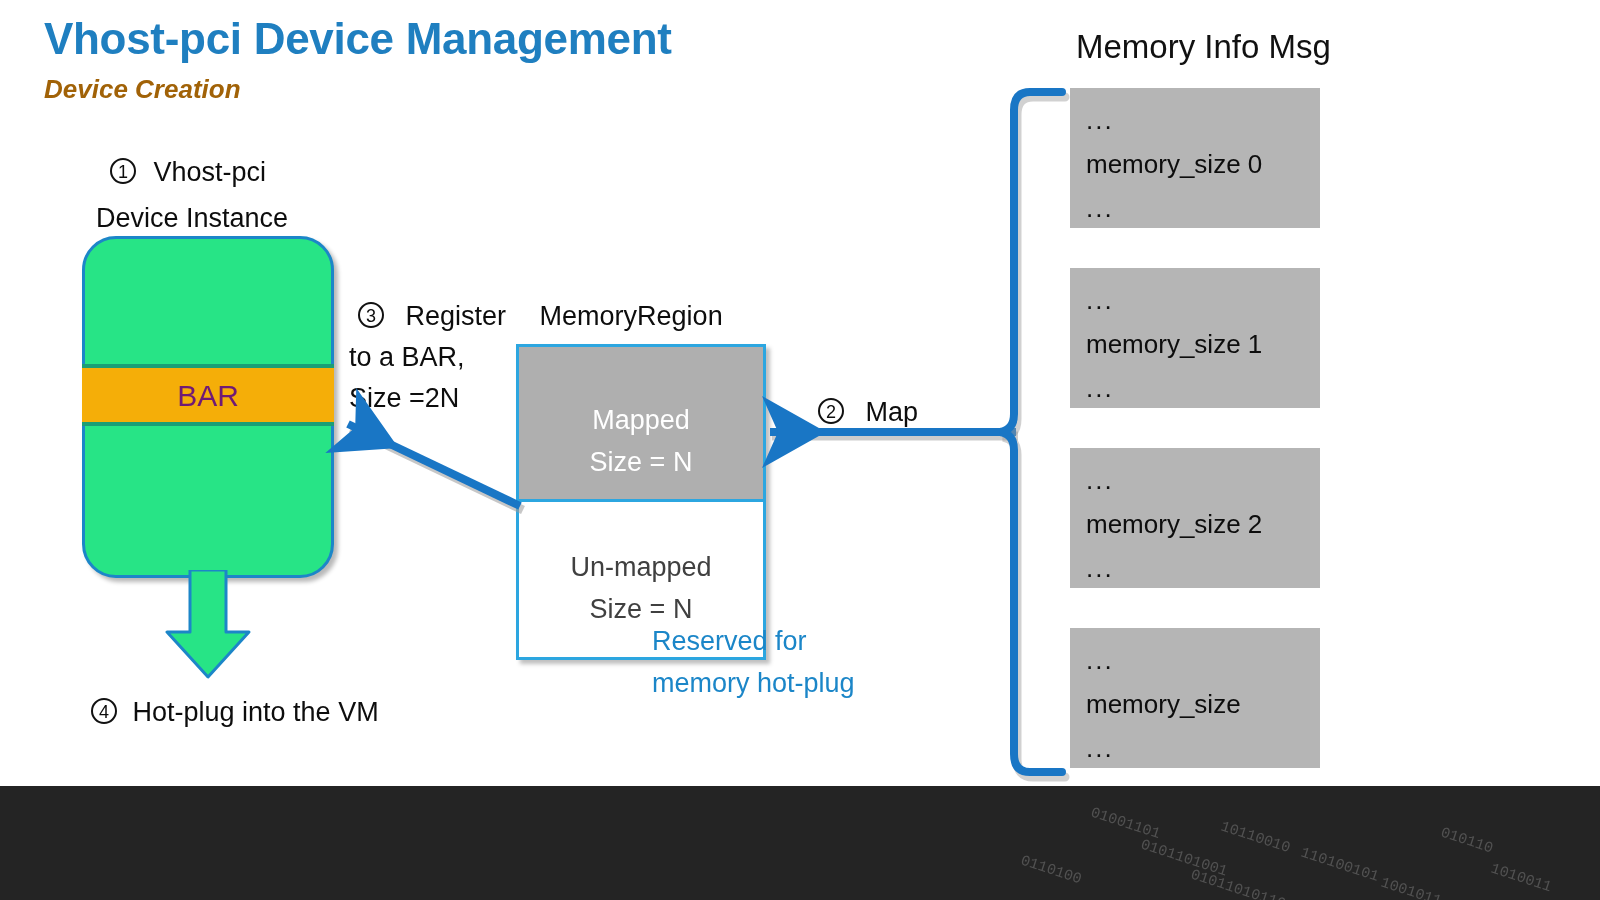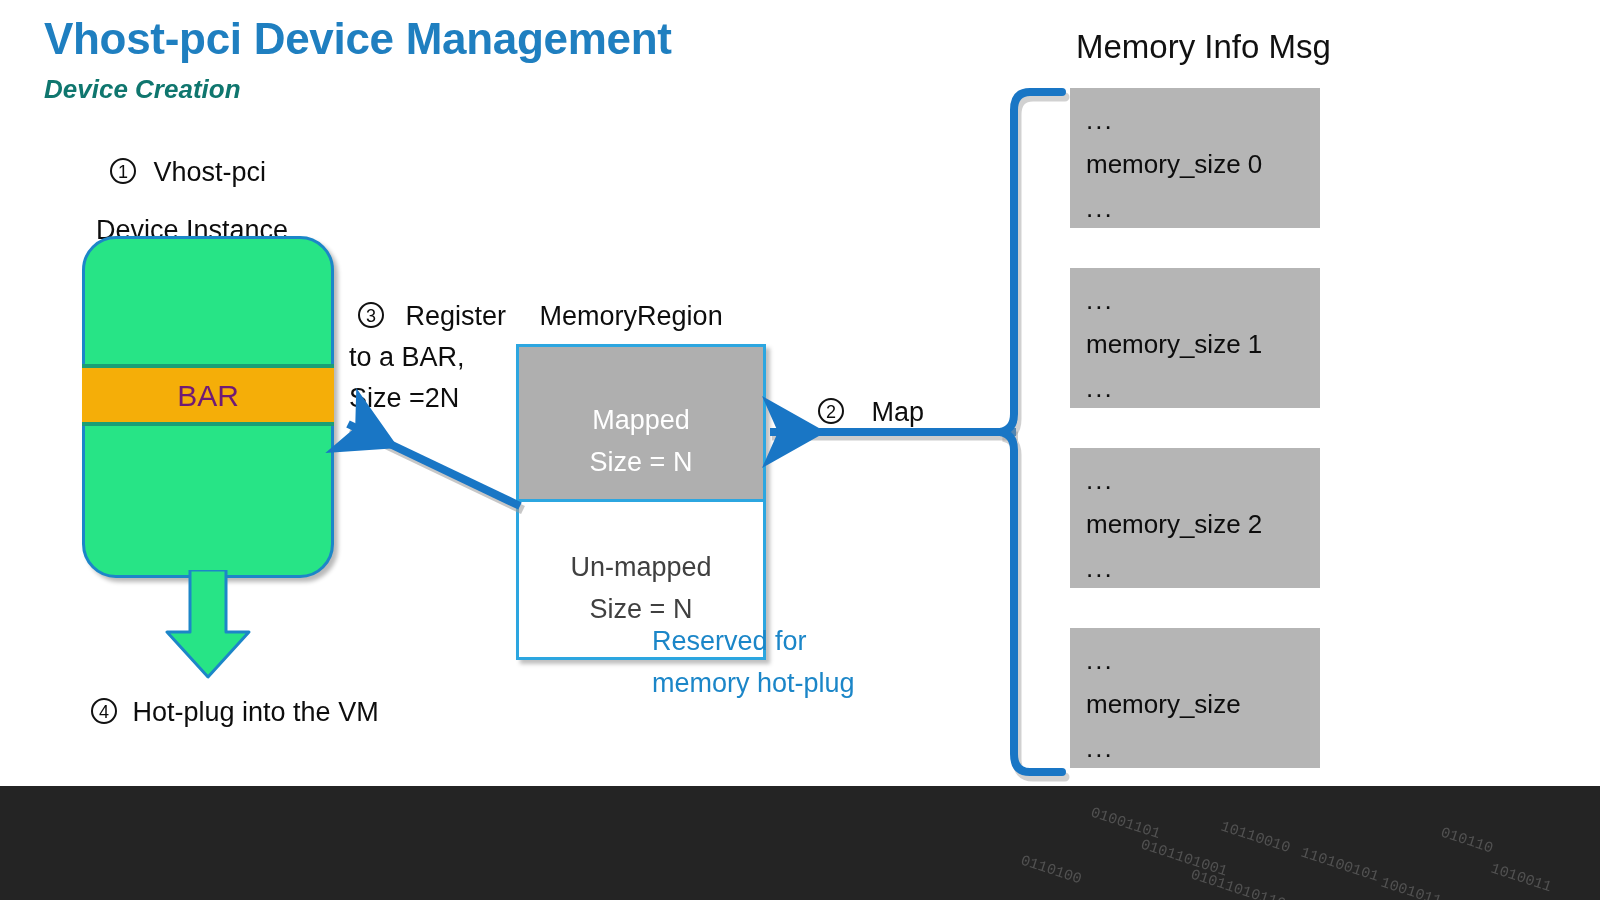--- a/index.html
+++ b/index.html
@@ -27,21 +27,21 @@
     letter-spacing: -0.3px;
     white-space: nowrap;
   }
   #subtitle {
     position: absolute;
     left: 44px;
     top: 74px;
     font-size: 26px;
     font-style: italic;
     font-weight: 600;
-    color: #0f766e;
+    color: #a16207;
     white-space: nowrap;
   }
 
   
   .lbl {
     position: absolute;
     color: #0d0d0d;
     font-size: 27px;
     line-height: 41px;
     white-space: nowrap;
@@ -224,21 +224,21 @@
 
 <div id="slide">
 
   <div id="title">Vhost-pci Device Management</div>
   <div id="subtitle">Device Creation</div>
 
   <div class="lbl" style="left:110px; top:152px;">
     <span class="step">1</span>
     <span style="margin-left:10px;">Vhost-pci</span>
   </div>
-  <div class="lbl" style="left:96px; top:210px;">Device Instance</div>
+  <div class="lbl" style="left:96px; top:198px;">Device Instance</div>
 
   <div id="device-box"></div>
   <div id="bar-edge-l"></div>
   <div id="bar-edge-r"></div>
   <div id="bar-band">BAR</div>
 
   <svg id="hotplug-arrow" viewBox="0 0 88 110">
     <polygon points="26,0 62,0 62,62 85,62 44,107 3,62 26,62" fill="#27E486" stroke="#1C86C8" stroke-width="3" stroke-linejoin="round"></polygon>
   </svg>
 
@@ -266,21 +266,21 @@
     </div>
   </div>
 
   <div id="reserved-note">
     <div>Reserved for</div>
     <div>memory hot-plug</div>
   </div>
 
   <div class="lbl" style="left:818px; top:392px;">
     <span class="step">2</span>
-    <span style="margin-left:20px;">Map</span>
+    <span style="margin-left:14px;">Map</span>
   </div>
 
   <div id="meminfo-title">Memory Info Msg</div>
 
   <div class="mem-box" style="top:88px;">
     <div class="mem-dots">...</div>
     <div>memory_size 0</div>
     <div class="mem-dots">...</div>
   </div>
 

